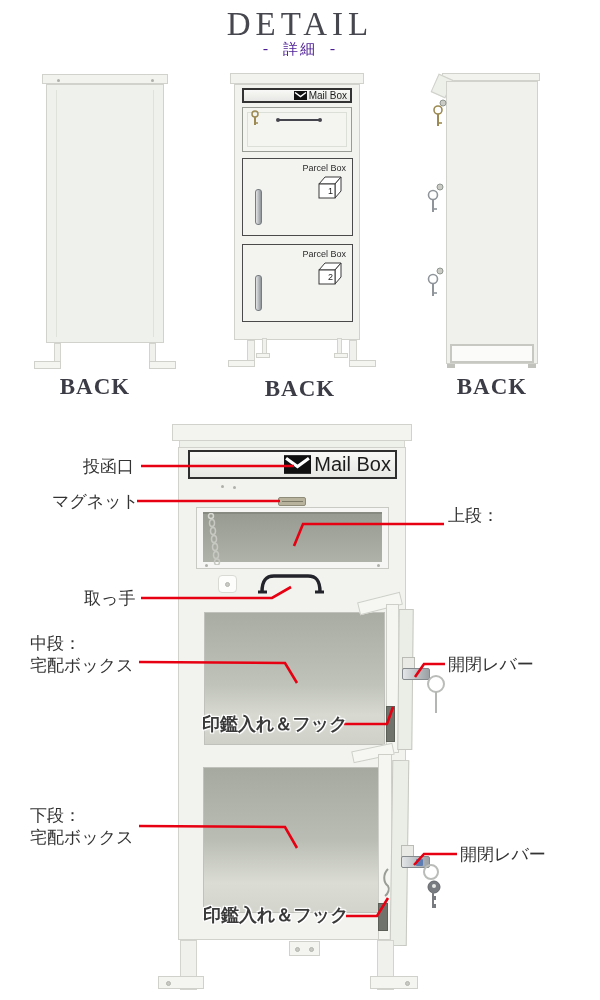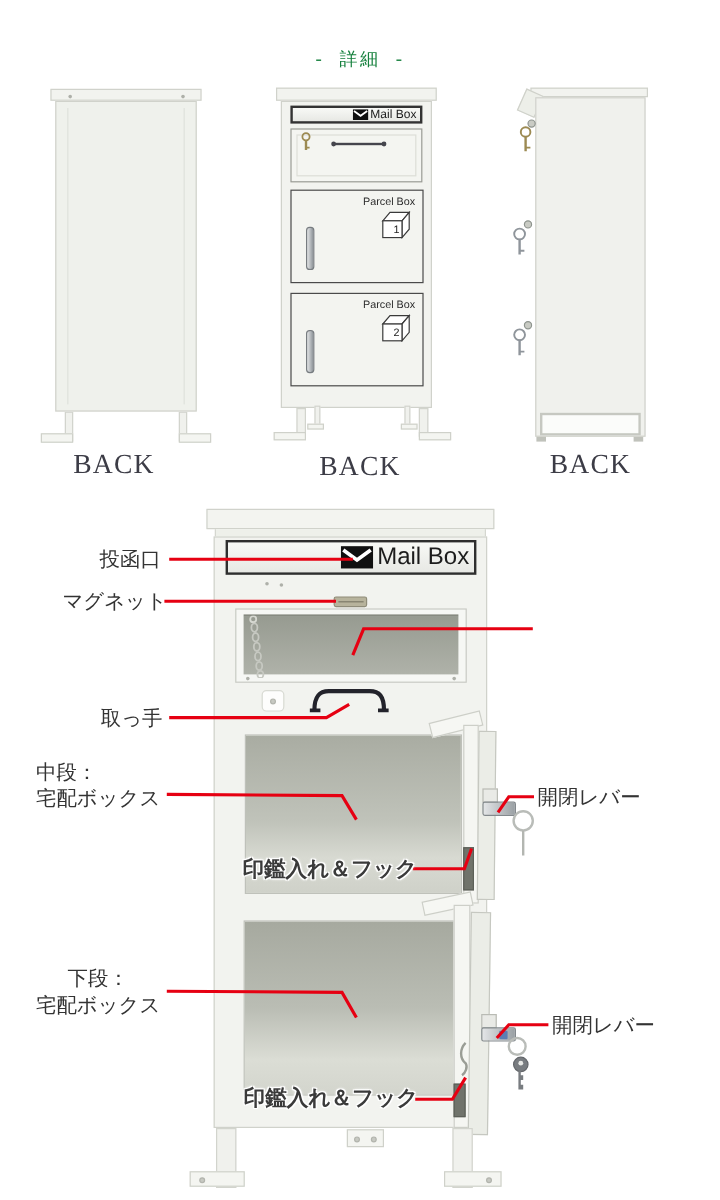--- a/index.html
+++ b/index.html
@@ -2,51 +2,52 @@
 <html><head>
 <meta charset="utf-8">
 <style>
   html,body{margin:0;padding:0;background:#fff;}
   .canvas{position:relative;width:600px;height:1000px;background:#ffffff;overflow:hidden;
           font-family:"Liberation Sans",sans-serif;}
   .abs{position:absolute;box-sizing:border-box;}
   .panel{background:#f2f3ef;border:1px solid #d0d2cb;}
   .panel-light{background:#f6f7f4;border:1px solid #c8cac3;}
   .view-label{font-family:"Liberation Serif","DejaVu Serif",serif;font-size:23px;color:#3c3c46;
-              letter-spacing:1px;transform:translateX(-50%);white-space:nowrap;}
+              letter-spacing:1px;transform:translateX(-50%);white-space:nowrap;font-weight:bold;}
   .jp-label{font-family:"Liberation Serif","DejaVu Serif",serif;font-size:17px;color:#333;
             line-height:21px;white-space:nowrap;}
   .jp-label.two-line{line-height:22px;}
   .stamp-label{font-family:"Liberation Serif","DejaVu Serif",serif;font-size:18px;font-weight:bold;
                color:#3a3a3a;white-space:nowrap;
                text-shadow:-1px -1px 0 #fff,1px -1px 0 #fff,-1px 1px 0 #fff,1px 1px 0 #fff,
                            0 0 3px #fff,0 0 3px #fff;}
   .title{font-family:"Liberation Serif","DejaVu Serif",serif;font-size:33px;color:#474750;
          letter-spacing:5px;transform:translateX(-50%);white-space:nowrap;}
-  .subtitle{font-family:Liberation Mono, monospace;font-size:15px;color:#15803d;
+  .subtitle{font-family:Liberation Mono, monospace;font-size:15px;color:#4c1d95;
             letter-spacing:2px;transform:translateX(-50%);white-space:nowrap;}
   .mailstrip{display:flex;align-items:center;justify-content:flex-end;
              background:linear-gradient(#f8f9f6,#e7e8e4);}
   .mailtext-big{font-size:20px;color:#1c1c1c;letter-spacing:0;padding:0 4px 0 3px;}
   .mailtext-small{font-size:10px;color:#1c1c1c;padding:0 3px 0 2px;}
   .parcel-text{font-size:9px;color:#2c2c2c;}
   .interior{border:1px solid #bfc1ba;}
   .dot{border-radius:50%;background:#aeb0a9;}
   .leg{background:#f0f1ed;border:1px solid #d2d4cd;}
   .foot{background:#f4f5f1;border:1px solid #cfd1ca;}
   .hole{border-radius:50%;background:#c7c9c2;border:1px solid #b2b4ad;}
   .lever-cyl{background:linear-gradient(90deg,#e3e5e7,#9aa0a4);border:1px solid #83898d;border-radius:2px;}
   .lever-plate{background:#e9eae6;border:1px solid #b9bbb4;}
   .hookslot{background:#70736b;border:1px solid #5c5f58;}
 </style>
 </head>
 <body>
 
 <div class="canvas">
 
+  <div class="abs title" style="left:300px;top:6px;">DETAIL</div>
   <div class="abs subtitle" style="left:300px;top:40px;">- 詳細 -</div>
 
   <div class="abs" style="left:0;top:0;width:0;height:0;">
     <div class="abs panel" style="left:42px;top:74px;width:126px;height:10px;"></div>
     <div class="abs panel" style="left:46px;top:84px;width:118px;height:259px;background:#eff1ec;"></div>
     <div class="abs" style="left:56px;top:90px;width:1px;height:247px;background:#dfe1db;"></div>
     <div class="abs" style="left:153px;top:90px;width:1px;height:247px;background:#dfe1db;"></div>
     <div class="abs dot" style="left:57px;top:79px;width:3px;height:3px;"></div>
     <div class="abs dot" style="left:151px;top:79px;width:3px;height:3px;"></div>
     <div class="abs leg" style="left:54px;top:343px;width:7px;height:25px;"></div>
@@ -241,28 +242,29 @@
         <polyline points="139,826 285,827 297,848"></polyline>
         <polyline points="457,854 424,854 414,865"></polyline>
         <polyline points="346,916 377,916 388,898"></polyline>
       </g>
     </svg>
 
     <div class="abs jp-label" style="left:83px;top:456px;text-align:right;">投函口</div>
     <div class="abs jp-label" style="left:52px;top:491px;text-align:right;">マグネット</div>
     <div class="abs jp-label" style="left:84px;top:588px;">取っ手</div>
     <div class="abs jp-label two-line" style="left:448px;top:505px;">
+      <div>上段：</div>
     </div>
     <div class="abs jp-label two-line" style="left:30px;top:633px;">
       <div>中段：</div>
       <div>宅配ボックス</div>
     </div>
     <div class="abs jp-label" style="left:448px;top:654px;">開閉レバー</div>
     <div class="abs stamp-label" style="left:202px;top:712px;">印鑑入れ＆フック</div>
-    <div class="abs jp-label two-line" style="left:30px;top:805px;text-align:center;">
+    <div class="abs jp-label two-line" style="left:30px;top:805px;">
       <div>下段：</div>
       <div>宅配ボックス</div>
     </div>
     <div class="abs jp-label" style="left:460px;top:844px;">開閉レバー</div>
     <div class="abs stamp-label" style="left:203px;top:903px;">印鑑入れ＆フック</div>
   </div>
 
 </div>
 
 </body></html>

